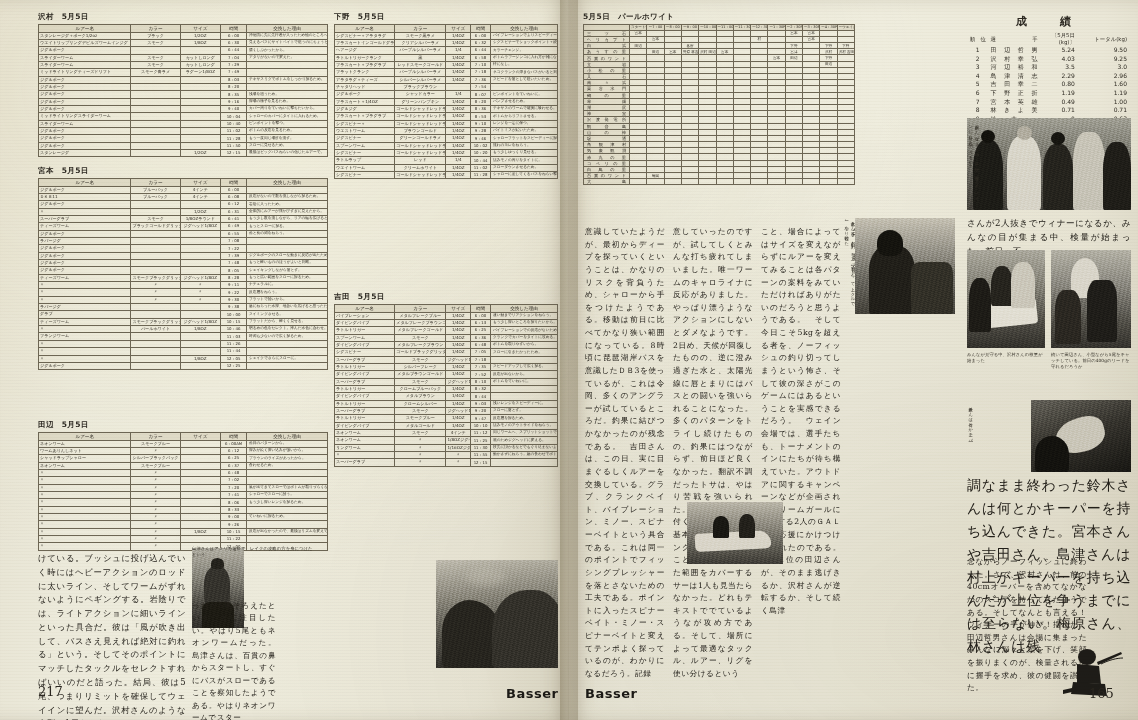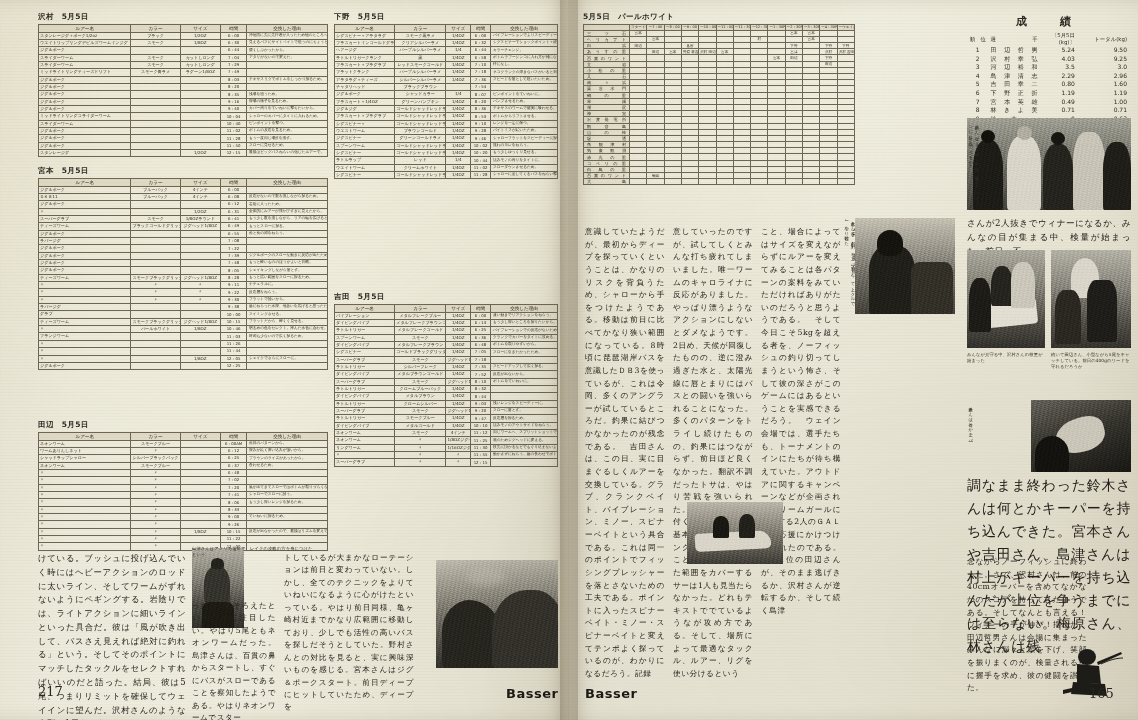--- a/index.html
+++ b/index.html
@@ -956,21 +956,20 @@
       <div class="blob l" style="left:30px; top:8px; width:40px; height:18px; opacity:.35; filter:blur(3px);"></div>
       <div class="noise"></div>
     </div>
 
     <div class="cap" style="position:absolute; left:192px; top:546px; width:122px;">島津さんはアメリカ遠征で、レイクの攻略の方を身につけたという</div>
 
     <div class="htext" style="position:absolute; left:38px; top:552px; width:148px;">けている。ブッシュに投げ込んでいく時にはヘビーアクションのロッドに太いライン、そしてワームがずれないようにペギングする。岩陰りでは、ライトアクションに細いラインといった具合だ。彼は「風が吹き出して、バスさえ見えれば絶対に釣れる」という。そしてそのポイントにマッチしたタックルをセレクトすればいいのだと語った。結局、彼は5尾、つまりリミットを確保してウェイインに望んだ。沢村さんのような大型は1尾だけだ</div>
 
     <div class="htext" style="position:absolute; left:192px; top:600px; width:84px; font-size:7.6px;">ったが5尾そろえたということに注目したい。やはり5尾ともネオンワームだった。　島津さんは、百貫の鼻からスタートし、すぐにバスがスローであることを察知したようである。やはりネオンワームでスター</div>
 
-    <div class="htext" style="position:absolute; left:284px; top:552px; width:130px; font-size:7.6px;">トしているが大まかなローテーションは前日と変わっていない。しかし、全てのテクニックをよりていねいになるように心がけたといっている。やはり前日同様、亀ヶ崎村近までかなり広範囲に移動しており、少しでも活性の高いバスを探しだそうとしていた。野村さんとの対比を見ると、実に興味深いものを感じる。宮本さんはジグ＆ポークスタート。前日ディープにヒットしていたため、ディープを</div>
 
     <div class="pagenum" style="left:38px; top:684px;">217</div>
     <div class="basser" style="left:506px; top:686px;">Basser</div>
   </div>
 
   <div class="page right">
 
     <div class="tblblock" style="left:14px; top:12px; width:272px;">
       <div class="tbl-title">5月5日　パールホワイト</div>
       <table class="timegrid">

